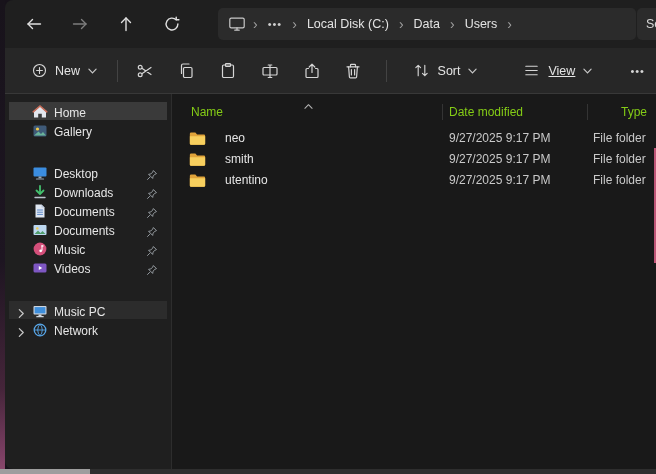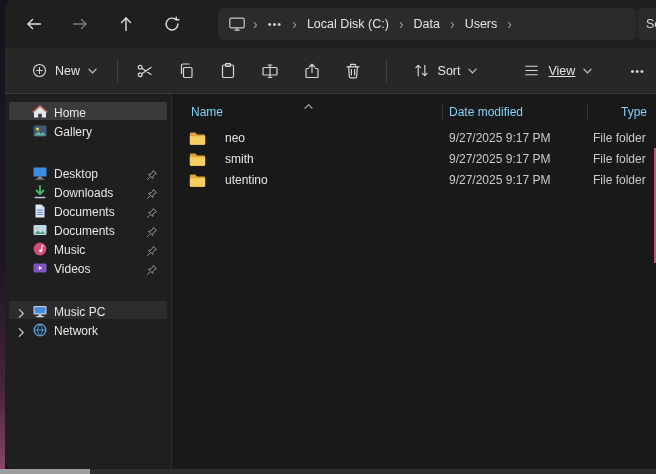--- a/index.html
+++ b/index.html
@@ -47,21 +47,21 @@
     padding-left:9px; font-size:12px; color:#e6e6e6; }
   .side-item.sel { background:#3a3a3a; }
   .side-item.sel2 { background:#2c2c2c; }
   .chev-slot { width:14px; flex:none; display:flex; align-items:center; }
   .s-icon { width:22px; flex:none; display:flex; align-items:center; }
   .s-label { flex:1; }
   .pin { margin-right:9px; flex:none; display:flex; align-items:center; }
   .side-gap1 { height:23px; } .side-gap2 { height:24px; }
 
   .main { flex:1; background:#191919; border-left:1px solid #2d2d2d; position:relative; }
-  .cols { position:relative; margin-top:8px; height:22px; font-size:12px; color:#7dd3fc; }
+  .cols { position:relative; margin-top:8px; height:22px; font-size:12px; color:#84cc16; }
   .col { position:absolute; top:3px; }
   .c-name { left:19px; } .c-date { left:277px; } .c-type { left:421px;margin-left:28px; }
   .caret { position:absolute; left:132px; top:-4px; }
   .col-sep { position:absolute; top:2px; width:1px; height:16px; background:#343434; }
   .sep1 { left:270px; } .sep2 { left:415px; }
 
   .rows { margin-top:4px; }
   .row { position:relative; height:21px; font-size:12px; }
   .f-icon { position:absolute; left:17px; top:3px; }
   .f-name { position:absolute; left:53px; top:3px; color:#e5e5e5; }

